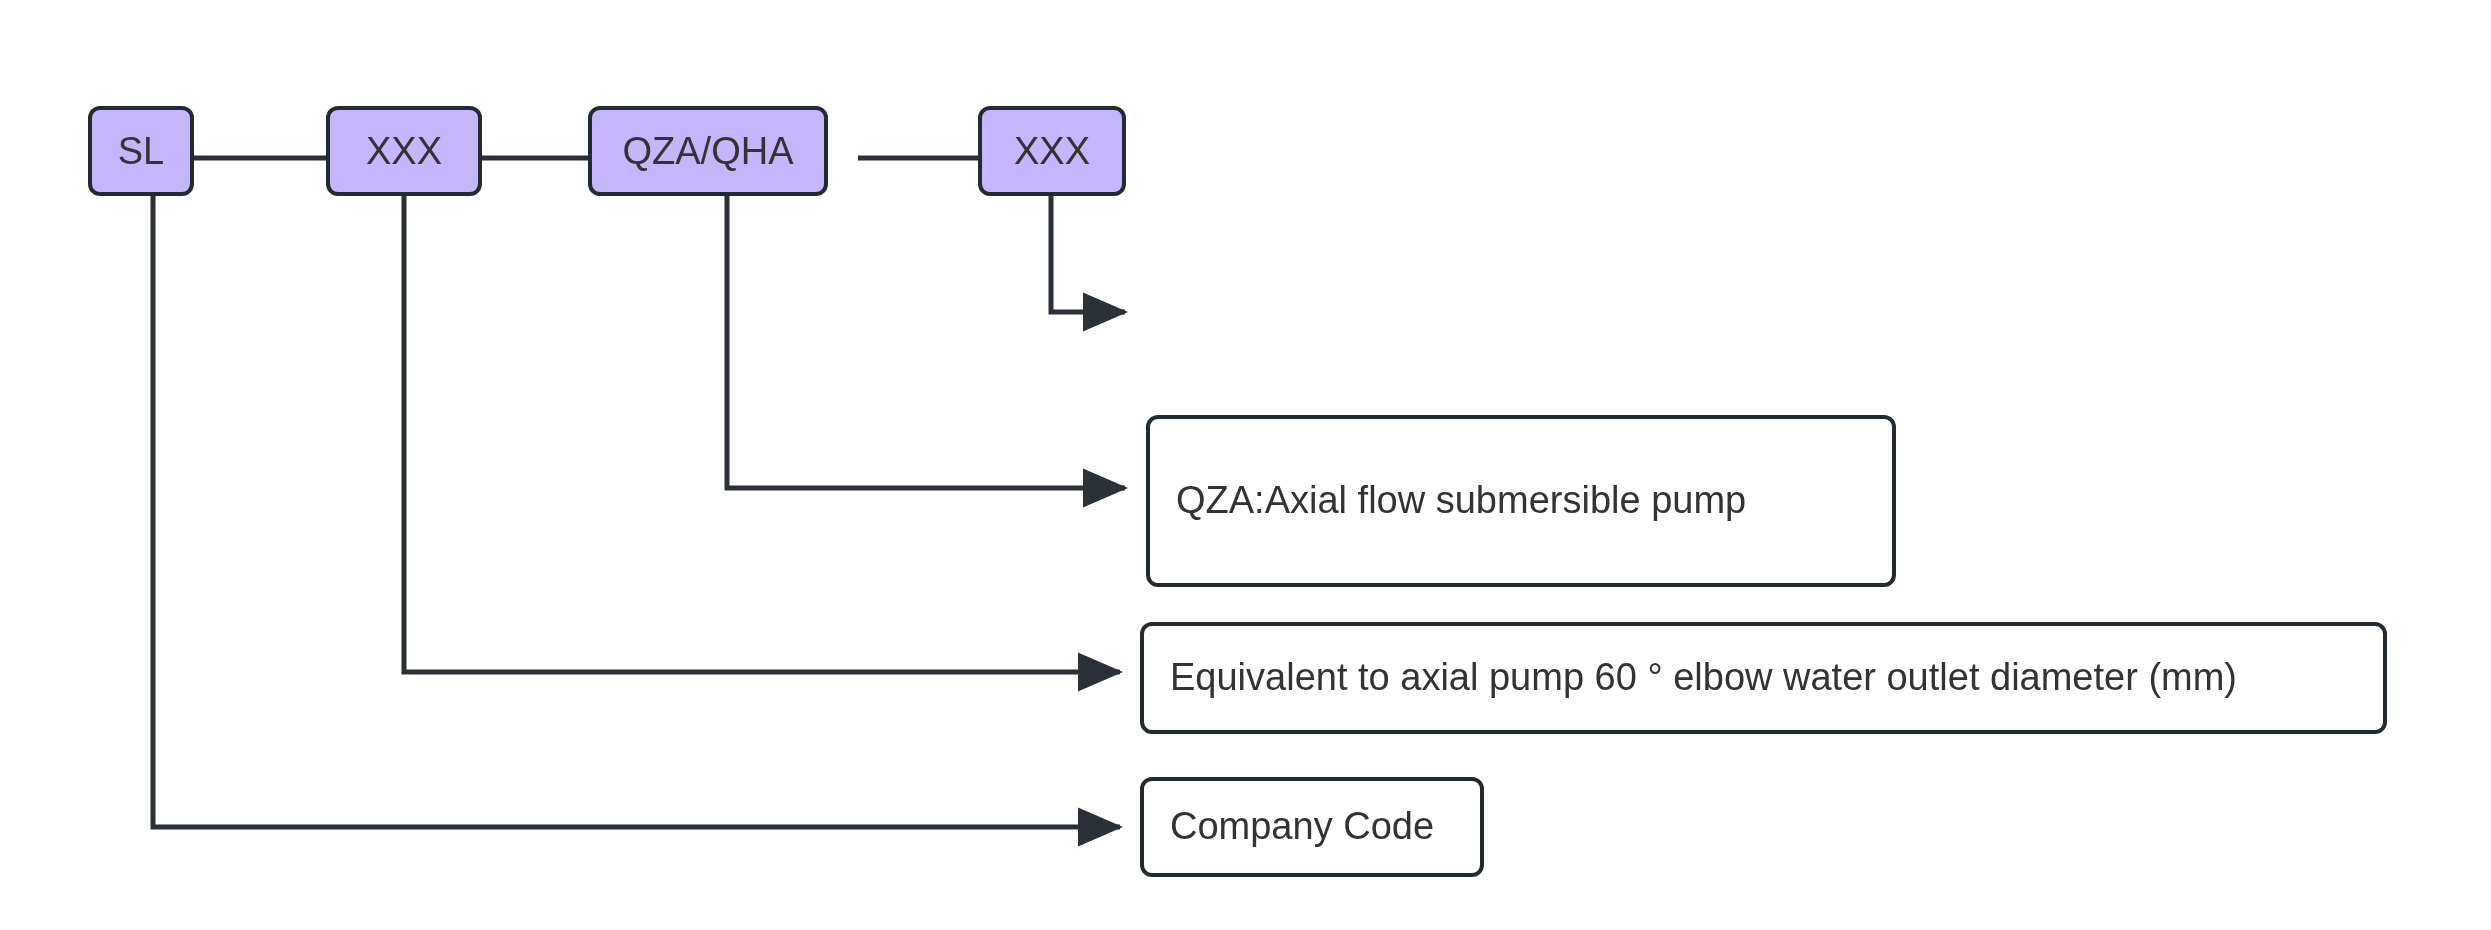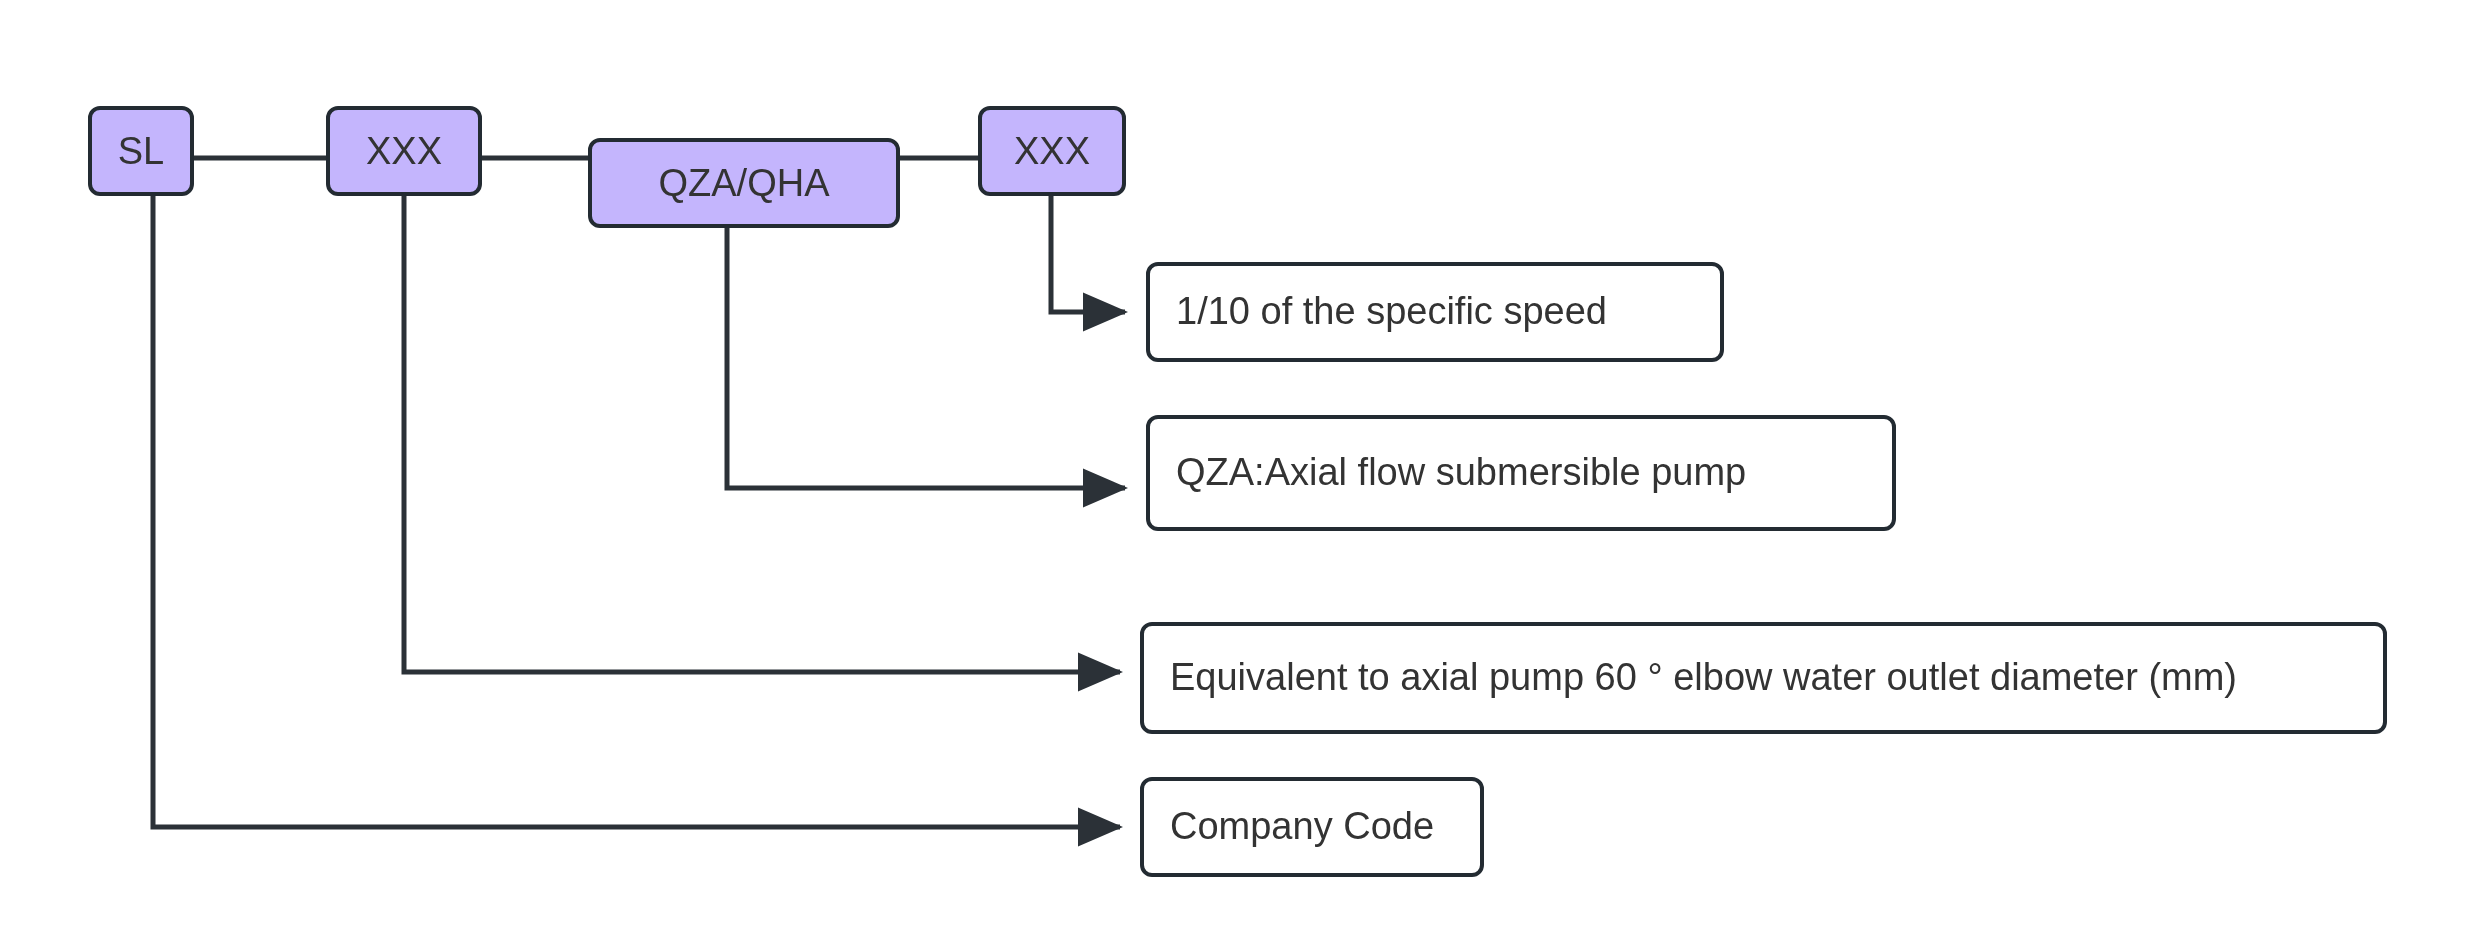--- a/index.html
+++ b/index.html
@@ -89,33 +89,30 @@
   </svg>
 
   <div class="node-box" style="left:88px; top:106px; width:106px; height:90px;">
     <span>SL</span>
   </div>
 
   <div class="node-box" style="left:326px; top:106px; width:156px; height:90px;">
     <span>XXX</span>
   </div>
 
-  <div class="node-box" style="left:588px; top:106px; width:312px; height:90px;margin-top:32px;">
+  <div class="node-box" style="left:588px; top:106px; width:240px; height:90px;">
     <span>QZA/QHA</span>
   </div>
 
   <div class="node-box" style="left:978px; top:106px; width:148px; height:90px;">
     <span>XXX</span>
   </div>
 
-  <div class="callout-box" style="left:1146px; top:262px; width:578px; height:100px;">
-    <span class="callout-line">1/10 of the specific speed</span>
-  </div>
 
-  <div class="callout-box" style="left:1146px; top:415px; width:750px; height:116px;">
+  <div class="callout-box" style="left:1146px; top:415px; width:750px; height:172px;">
     <span class="callout-line">QZA:Axial flow submersible pump</span>
   </div>
 
   <div class="callout-box" style="left:1140px; top:622px; width:1247px; height:112px;">
     <span class="callout-line">Equivalent to axial pump 60 ° elbow water outlet diameter (mm)</span>
   </div>
 
   <div class="callout-box" style="left:1140px; top:777px; width:344px; height:100px;">
     <span class="callout-line">Company Code</span>
   </div>

